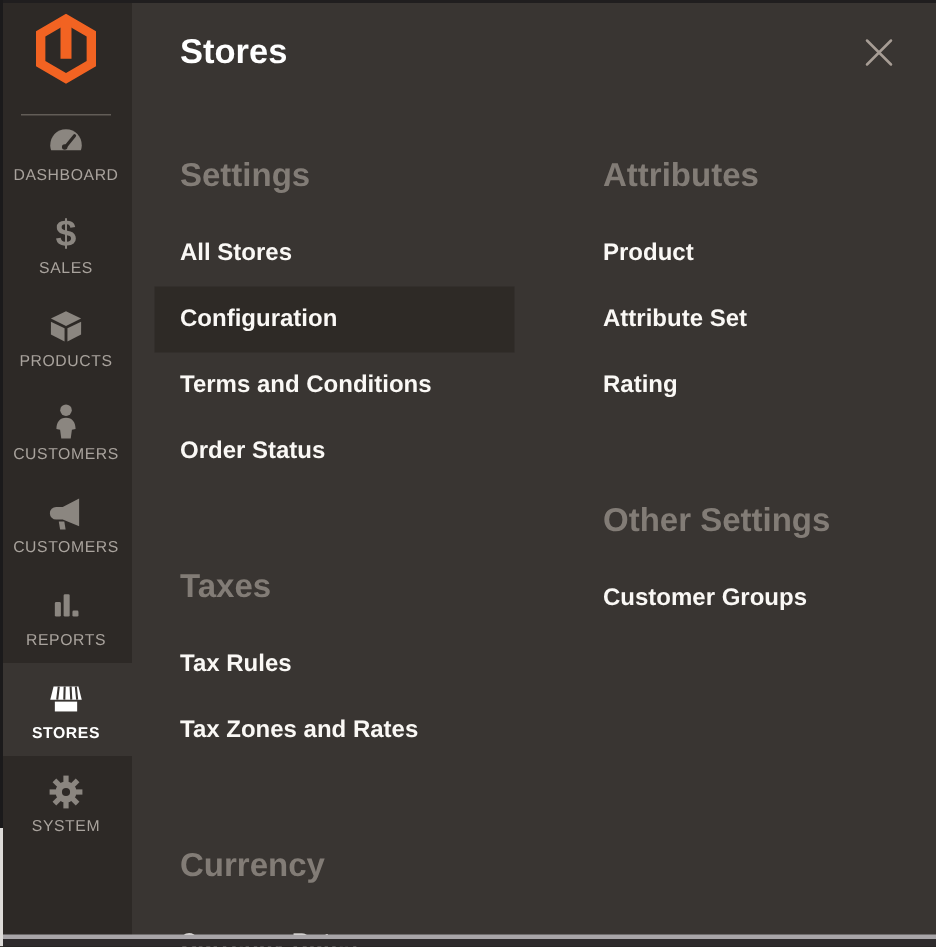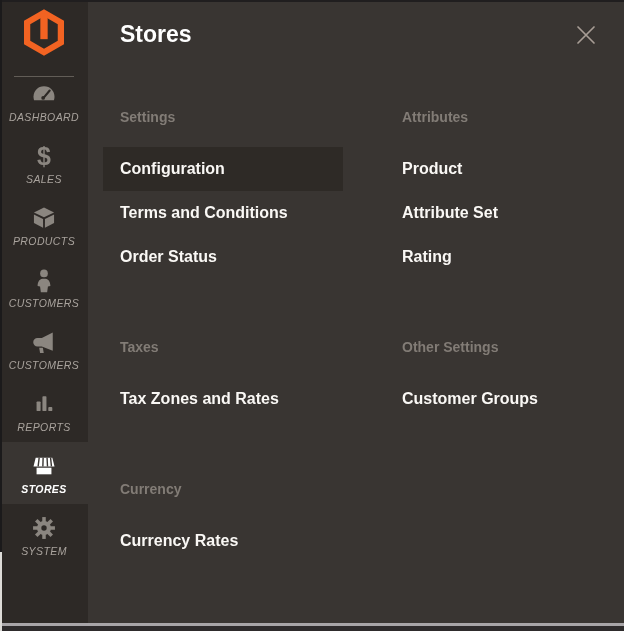--- a/index.html
+++ b/index.html
@@ -17,40 +17,39 @@
   .nav { position:absolute; left:0; top:70px; width:88px; }
   .nav-item {
     height:62px; display:flex; flex-direction:column; align-items:center;
     justify-content:center; gap:3px; color:#8b8680; cursor:pointer;
   }
   .nav-item .icon { width:28px; height:28px; display:flex; align-items:center; justify-content:center; }
   .nav-item .icon svg { width:28px; height:28px; display:block; }
   .nav-item .label {
     font-size:10.5px; letter-spacing:.4px; color:#a9a39d; font-weight:400;
     white-space:nowrap;
-    font-style:italic;
   }
   .dollar-glyph { font-size:25px; font-weight:700; line-height:26px; }
   .nav-item.active { background:#393532; }
   .nav-item.active, .nav-item.active .label { color:#ffffff; font-weight:700; }
   
   .flyout { position:absolute; left:88px; top:0; width:536px; height:631px; background:#393532; }
   .flyout-title {
     position:absolute; left:32px; top:21px; font-size:23px; line-height:27px;
     font-weight:700; color:#ffffff;
   }
   .close-btn { position:absolute; top:24px; right:27px; width:22px; height:22px; color:#a79d95; cursor:pointer; }
   .close-btn svg { display:block; width:100%; height:100%; }
   .col { position:absolute; top:95px; width:240px; }
   .col-left { left:15px; }
   .col-right { left:297px; }
   .menu-section { margin-bottom:46px; }
   .section-heading {
     height:44px; line-height:44px; padding-left:17px; margin-bottom:8px;
-    font-size:14px; font-weight:700; color:#827c76;
+    font-size:22px; font-weight:700; color:#827c76;
   }
   .menu-item {
     height:44px; line-height:44px; padding-left:17px;
     font-size:16px; font-weight:600; color:#faf8f5; cursor:pointer; white-space:nowrap;
   }
   .menu-item.highlighted { background:#2e2a26; }
   
   .edge-top { position:absolute; left:0; top:0; width:624px; height:2px; background:#201e1f; z-index:60; }
   .edge-left-dark { position:absolute; left:0; top:0; width:2px; height:552px; background:#1b1a1b; z-index:60; }
   .edge-left-light { position:absolute; left:0; top:552px; width:2px; height:79px; background:#dddbd8; z-index:62; }
@@ -170,26 +169,28 @@
     <div class="flyout-title">Stores</div>
     <div class="close-btn">
       <svg viewBox="0 0 22 22">
           <path d="M3 3 L19 19 M19 3 L3 19" stroke="currentColor" stroke-width="1.7" stroke-linecap="round" fill="none"></path>
         </svg>
     </div>
 
     <div class="col col-left">
       <div class="menu-section">
         <div class="section-heading">Settings</div>
+        <div class="menu-item">All Stores</div>
         <div class="menu-item highlighted">Configuration</div>
         <div class="menu-item">Terms and Conditions</div>
         <div class="menu-item">Order Status</div>
       </div>
       <div class="menu-section">
         <div class="section-heading">Taxes</div>
+        <div class="menu-item">Tax Rules</div>
         <div class="menu-item">Tax Zones and Rates</div>
       </div>
       <div class="menu-section">
         <div class="section-heading">Currency</div>
         <div class="menu-item">Currency Rates</div>
       </div>
     </div>
 
     <div class="col col-right">
       <div class="menu-section">

